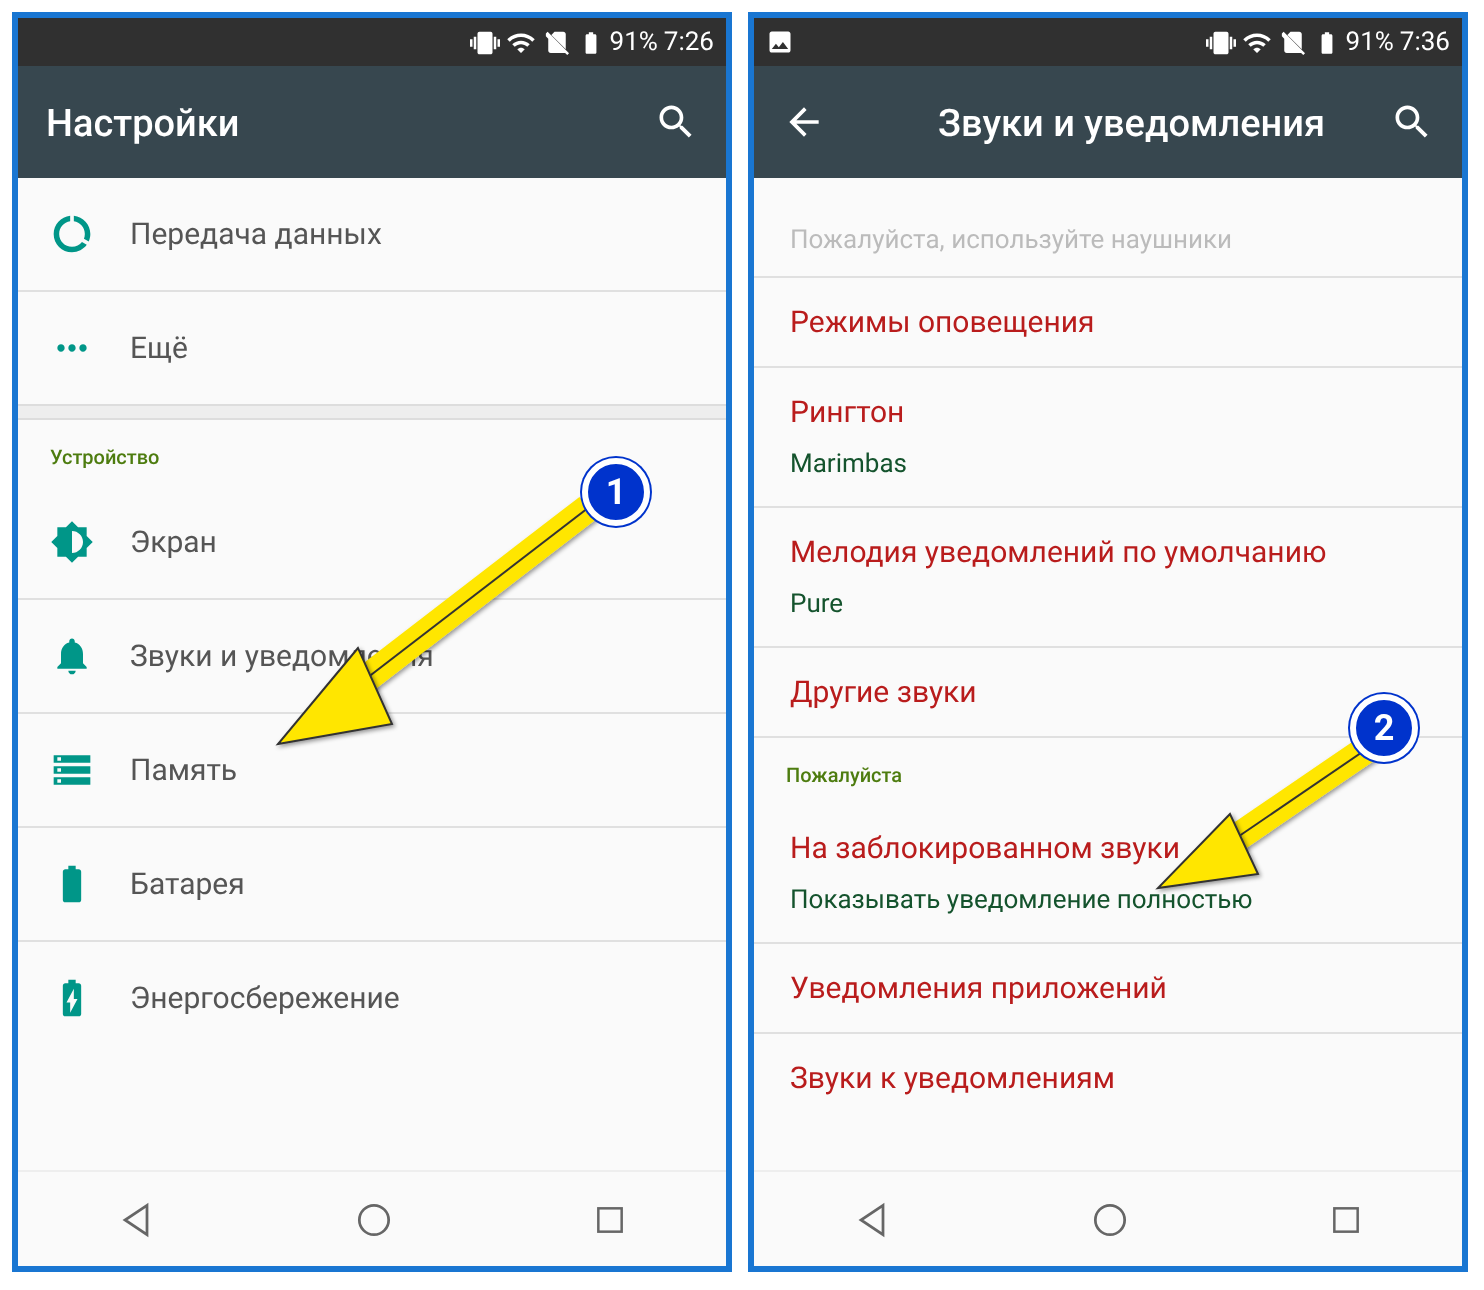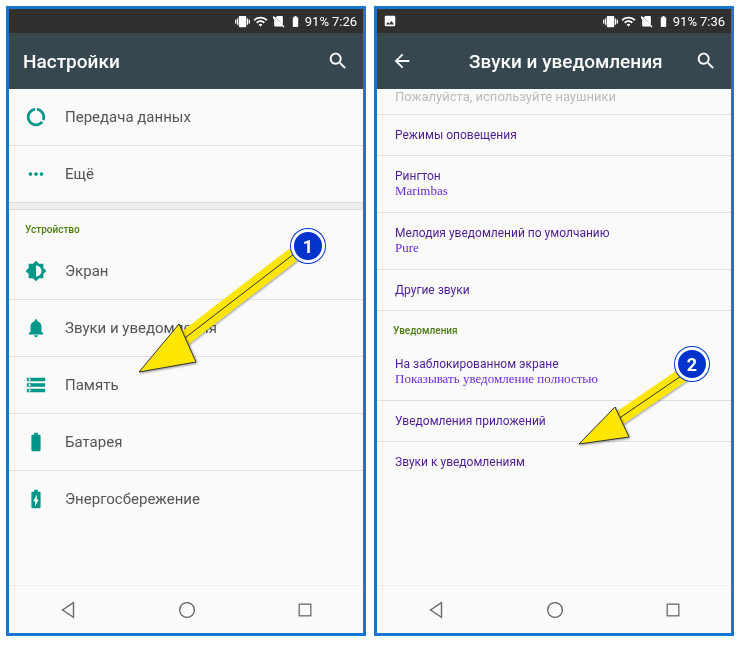--- a/index.html
+++ b/index.html
@@ -13,23 +13,23 @@
     .toolbar-title { font-size: 19px; font-weight: 500; flex: 1; }
     .toolbar-back { margin-right: 24px; display: flex; }
     .toolbar-search { display: flex; }
     .content { background: #fafafa; height: calc(100% - 24px - 56px - 48px); overflow: hidden; }
     .list-item { display: flex; align-items: center; padding: 14px 16px; min-height: 56px; }
     .list-item .icon { width: 40px; display: flex; align-items: center; justify-content: flex-start; color: #009688; }
     .list-item .text { flex: 1; color: #555; font-size: 15px; }
     .divider { height: 1px; background: #e0e0e0; margin: 0; }
     .section-header { padding: 14px 16px 8px; color: #4d7c0f; font-weight: 500; font-size: 10px; }
     .list-item2 { padding: 13px 18px; }
-    .list-item2 .title { color: #4c1d95; font-size: 12px; }
-    .list-item2 .sub { color: #6d28d9; font-size: 13px; margin-top: 0; font-family: Liberation Serif, serif; }
-    .partial-item { padding: 0 18px 10px; }
+    .list-item2 .title { color: #b91c1c; font-size: 15px; }
+    .list-item2 .sub { color: #14532d; font-size: 13px; margin-top: 10px; }
+    .partial-item { padding: 0 18px 10px; margin-top: 24px; }
     .partial-item .sub { color: #bbb; font-size: 13px; }
     .nav-bar { position: absolute; bottom: 0; left: 0; right: 0; height: 48px; background: #fafafa; display: flex; align-items: center; justify-content: space-around; border-top: 1px solid #eee; }
     .nav-btn { color: #666; display: flex; }
     .callout { position: absolute; width: 34px; height: 34px; border-radius: 50%; background: #0033cc; border: 3px solid #fff; box-shadow: 0 0 0 1px #0033cc; display: flex; align-items: center; justify-content: center; color: #fff; font-weight: bold; font-size: 18px; z-index: 10; }
     .arrow { position: absolute; z-index: 9; }
     .thick-divider { height: 8px; background: #eee; border-top: 1px solid #ddd; border-bottom: 1px solid #ddd; }
   </style>
 </head>
 <body>
 
@@ -232,23 +232,23 @@
     <div class="divider"></div>
     <div class="list-item2">
       <div class="title">Мелодия уведомлений по умолчанию</div>
       <div class="sub">Pure</div>
     </div>
     <div class="divider"></div>
     <div class="list-item2">
       <div class="title">Другие звуки</div>
     </div>
     <div class="divider"></div>
-    <div class="section-header">Уведомления</div>
-    <div class="list-item2">
-      <div class="title">На заблокированном экране</div>
+    <div class="section-header">Пожалуйста</div>
+    <div class="list-item2">
+      <div class="title">На заблокированном звуки</div>
       <div class="sub">Показывать уведомление полностью</div>
     </div>
     <div class="divider"></div>
     <div class="list-item2">
       <div class="title">Уведомления приложений</div>
     </div>
     <div class="divider"></div>
     <div class="list-item2">
       <div class="title">Звуки к уведомлениям</div>
     </div>

